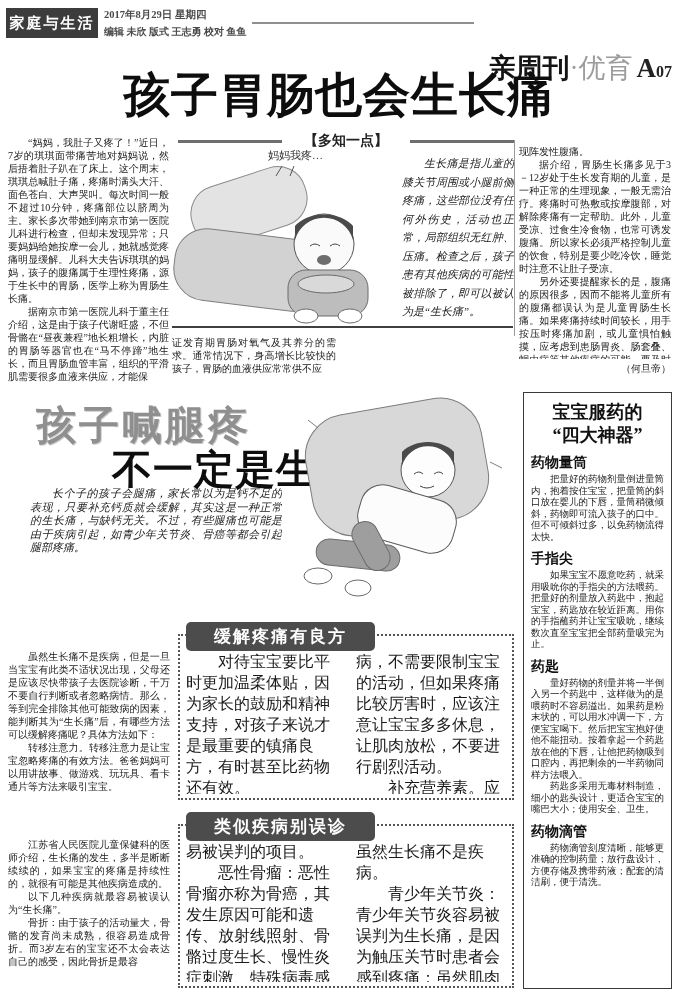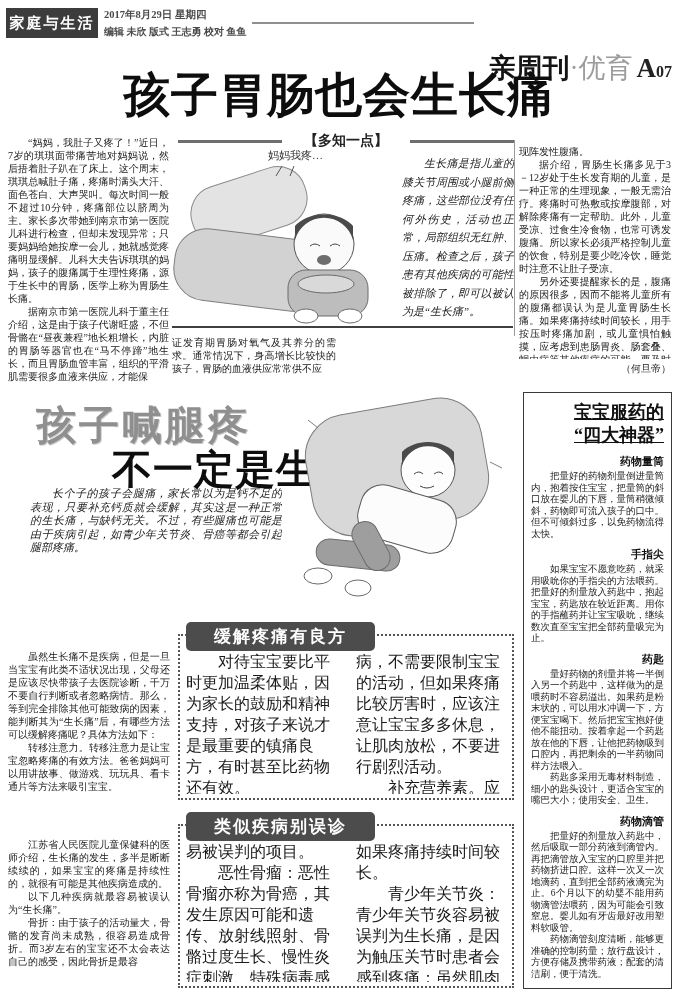--- a/index.html
+++ b/index.html
@@ -65,22 +65,22 @@
            font-family:"Liberation Sans",sans-serif;font-size:17px;font-weight:bold;
            padding:3px 28px;border-radius:5px;letter-spacing:2px;white-space:nowrap;}
   .sec-cols{display:flex;gap:20px;padding:16px 6px 4px 6px;height:100%;box-sizing:border-box;}
   .sec-col{flex:1;overflow:hidden;}
   .sec-col p{margin:0;text-indent:2em;}
   .sec-col p.cont{text-indent:0;}
 
   
   .sidebar{left:523px;top:392px;width:149px;height:597px;border:1px solid #3a3a3a;
            box-sizing:border-box;padding:8px 7px;overflow:hidden;}
-  .sb-title{text-align:right;font-size:18px;font-weight:bold;line-height:23px;color:#111;text-decoration:underline;}
-  .sb-head{text-align:right;font-size:11px;font-weight:bold;margin:7px 0 2px 0;color:#111;}
+  .sb-title{text-align:center;font-size:18px;font-weight:bold;line-height:23px;color:#111;}
+  .sb-head{text-align:left;font-size:14px;font-weight:bold;margin:7px 0 2px 0;color:#111;}
   .sb-p{font-size:9.5px;line-height:11.5px;text-align:justify;margin:0;text-indent:2em;color:#1a1a1a;}
 </style>
 </head>
 <body>
 
 <div class="page">
 
   <div class="abs logo">家庭与生活报</div>
   <div class="abs date-block">
     <div class="date-line">2017年8月29日 星期四</div>
@@ -189,21 +189,21 @@
 
   <div class="abs sec-box sec2">
     <div class="sec-tab">类似疾病别误诊</div>
     <div class="sec-cols">
       <div class="sec-col bt-in">
         <p class="cont">易被误判的项目。</p>
         <p>恶性骨瘤：恶性骨瘤亦称为骨癌，其发生原因可能和遗传、放射线照射、骨骼过度生长、慢性炎症刺激、特殊病毒感染及骨内血液回流不畅等因素有关。</p>
 
       </div>
       <div class="sec-col bt-in">
-        <p class="cont">如果疼痛持续时间较长。</p>
+        <p class="cont">虽然生长痛不是疾病。</p>
         <p>青少年关节炎：青少年关节炎容易被误判为生长痛，是因为触压关节时患者会感到疼痛；虽然肌肉疼痛才是生长痛的典型症状，但年幼的孩子分辨不出肌肉疼痛和关节疼痛的差别。</p>
 
       </div>
     </div>
   </div>
 
   <div class="abs sidebar">
     <div class="sb-title">宝宝服药的</div>
     <div class="sb-title">“四大神器”</div>
 
@@ -211,18 +211,17 @@
     <p class="sb-p">把量好的药物剂量倒进量筒内，抱着按住宝宝，把量筒的斜口放在婴儿的下唇，量筒稍微倾斜，药物即可流入孩子的口中。但不可倾斜过多，以免药物流得太快。</p>
 
     <div class="sb-head">手指尖</div>
     <p class="sb-p">如果宝宝不愿意吃药，就采用吸吮你的手指尖的方法喂药。把量好的剂量放入药匙中，抱起宝宝，药匙放在较近距离。用你的手指蘸药并让宝宝吸吮，继续数次直至宝宝把全部药量吸完为止。</p>
 
     <div class="sb-head">药匙</div>
     <p class="sb-p">量好药物的剂量并将一半倒入另一个药匙中，这样做为的是喂药时不容易溢出。如果药是粉末状的，可以用水冲调一下，方便宝宝喝下。然后把宝宝抱好使他不能扭动。按着拿起一个药匙放在他的下唇，让他把药物吸到口腔内，再把剩余的一半药物同样方法喂入。</p>
     <p class="sb-p">药匙多采用无毒材料制造，细小的匙头设计，更适合宝宝的嘴巴大小；使用安全、卫生。</p>
 
     <div class="sb-head">药物滴管</div>
-    <p class="sb-p">把量好的剂量放入药匙中，然后吸取一部分药液到滴管内。再把滴管放入宝宝的口腔里并把药物挤进口腔。这样一次又一次地滴药，直到把全部药液滴完为止。6个月以下的幼婴不能用药物滴管法喂药，因为可能会引致窒息。婴儿如有牙齿最好改用塑料软吸管。</p>
     <p class="sb-p">药物滴管刻度清晰，能够更准确的控制药量；放行盘设计，方便存储及携带药液；配套的清洁刷，便于清洗。</p>
 
   </div>
 
 </div>
 
 </body></html>

